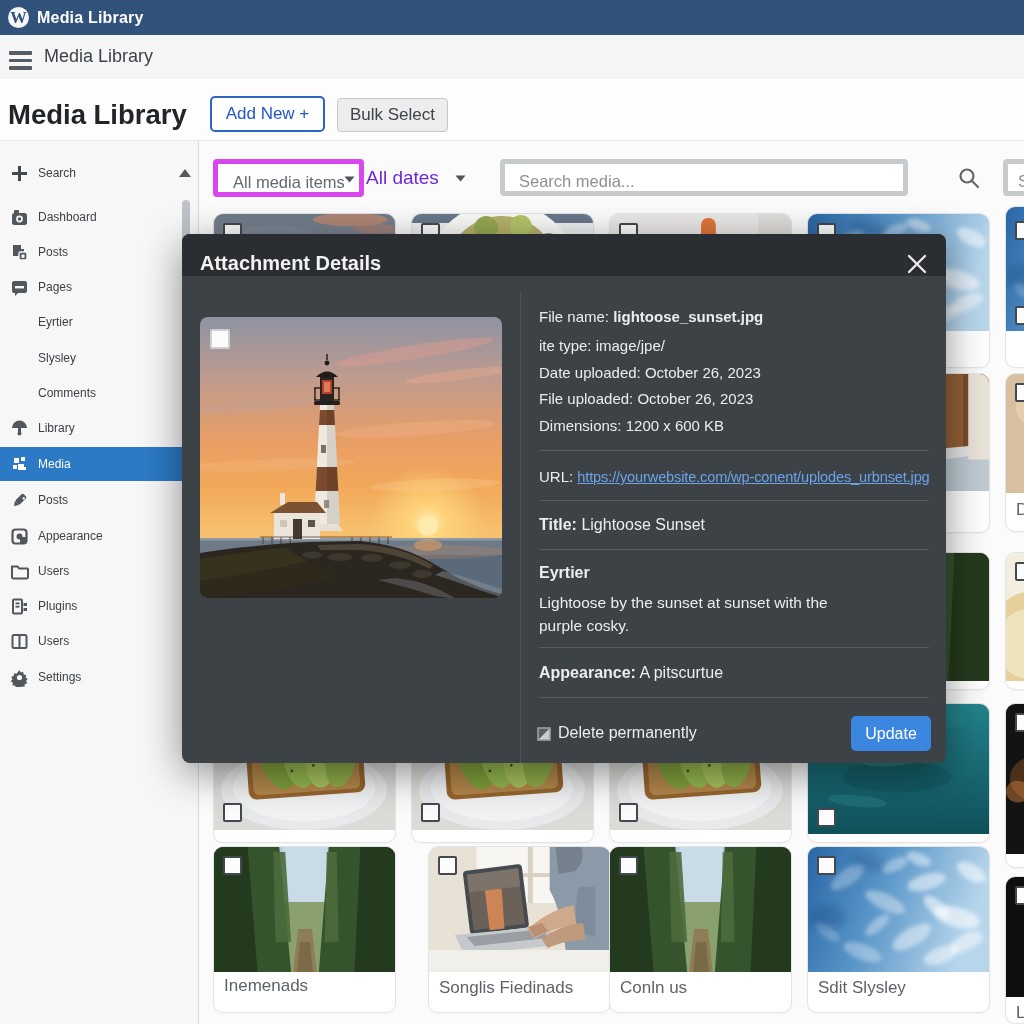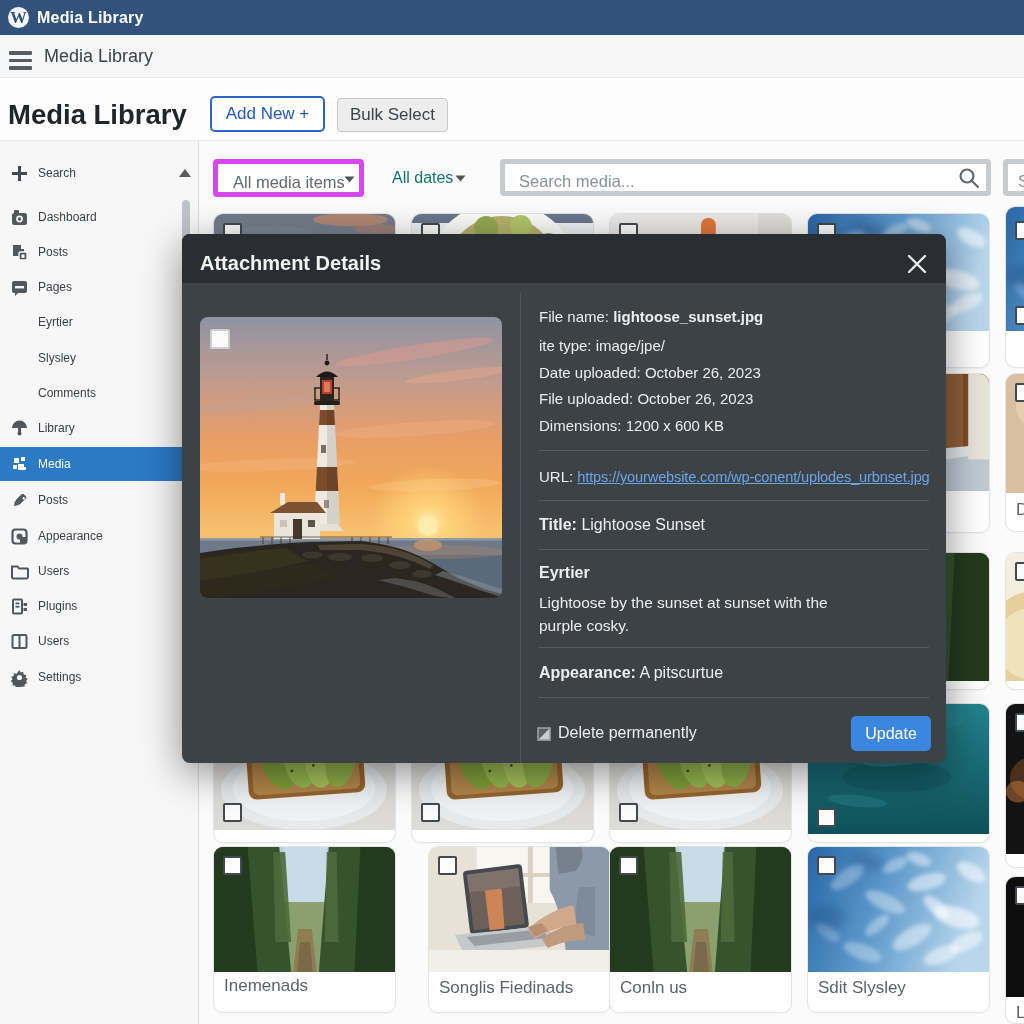--- a/index.html
+++ b/index.html
@@ -27,21 +27,21 @@
 #mi-media { background:#2c7ac6; height:34px; }
 #mi-media .tx { color:#fff; }
 #sb-thumb { left:182px; top:200px; width:8px; height:96px; background:#bfc3c7; border-radius:4px; }
 .sel { position:absolute; background:#fff; border:5px solid #d946ef; border-radius:4px; color:#64696f; font-size:16.5px; }
 .card { position:absolute; background:#fff; border:1px solid #e3e4e6; border-radius:10px; overflow:hidden; box-shadow:0 1px 2px rgba(0,0,0,0.04); }
 .cimg { position:absolute; left:0; top:0; width:100%; }
 .cb { position:absolute; width:19px; height:19px; background:#fcfcfc; border:2px solid #43494e; border-radius:2px; }
 .cap { position:absolute; left:10px; font-size:17px; color:#5d6269; }
 
 #modal { left:182px; top:234px; width:764px; height:529px; background:#3d4247; border-radius:8px; box-shadow:0 10px 40px rgba(0,0,0,0.45); overflow:hidden; }
-#mtitle { left:0; top:0; width:764px; height:49px; background:#2a2d31; }
+#mtitle { left:0; top:0; width:764px; height:42px; background:#2a2d31; }
 #mtitle .tx { left:18px; top:0; height:59px; line-height:59px; color:#f2f2f0; font-size:20px; font-weight:bold; }
 .mrow { position:absolute; left:357px; color:#ebedee; font-size:15px; white-space:nowrap; }
 .mhr { position:absolute; left:357px; width:390px; height:1px; background:rgba(255,255,255,0.14); }
 </style>
 </head>
 <body>
 <div id="stage">
 
 <div class="abs" id="adminbar">
   <svg class="abs" style="left:8px;top:7px" width="21" height="21" viewBox="0 0 21 21">
@@ -170,25 +170,25 @@
 </div>
 <svg class="abs" style="left:178px;top:168px" width="14" height="10" viewBox="0 0 14 10">
       <path d="M7 1 L13 9 L1 9 Z" fill="#555b61"></path>
     </svg>
 <div class="abs" id="sb-thumb"></div>
 
 <div class="sel" style="left:213px;top:159px;width:151px;height:38px;line-height:36px;padding-left:15px;">All media items</div>
 <svg class="abs" style="left:344px;top:176px" width="11" height="7" viewBox="0 0 11 7">
       <path d="M0.5 0.5 L10.5 0.5 L5.5 6.5 Z" fill="#4e545a"></path>
     </svg>
-<div class="abs" style="left:392px;top:160px;height:38px;line-height:36px;font-size:16px;color:#0f766e;">All dates</div>
+<div class="abs" style="left:366px;top:160px;height:38px;line-height:36px;font-size:19px;color:#6d28d9;">All dates</div>
 <svg class="abs" style="left:455px;top:175px" width="11" height="7" viewBox="0 0 11 7">
       <path d="M0.5 0.5 L10.5 0.5 L5.5 6.5 Z" fill="#4e545a"></path>
     </svg>
-<div class="sel" style="left:500px;top:159px;width:491px;height:37px;line-height:35px;padding-left:14px;border-color:#c7cbce;color:#8b9097;">Search media...</div>
+<div class="sel" style="left:500px;top:159px;width:408px;height:37px;line-height:35px;padding-left:14px;border-color:#c7cbce;color:#8b9097;">Search media...</div>
 <svg class="abs" style="left:957px;top:166px" width="24" height="24" viewBox="0 0 24 24">
       <circle cx="10" cy="10" r="6.5" fill="none" stroke="#63686e" stroke-width="2.2"></circle>
       <line x1="15" y1="15" x2="21" y2="21" stroke="#63686e" stroke-width="2.2" stroke-linecap="round"></line>
     </svg>
 <div class="sel" style="left:1003px;top:159px;width:60px;height:37px;line-height:35px;padding-left:10px;border-color:#c7cbce;color:#8b9097;">Sea</div>
 
 <svg width="0" height="0" style="position:absolute">
 <defs>
 <linearGradient id="gice" x1="0" y1="0" x2="1" y2="0.25">
   <stop offset="0" stop-color="#2a66a6"></stop>

